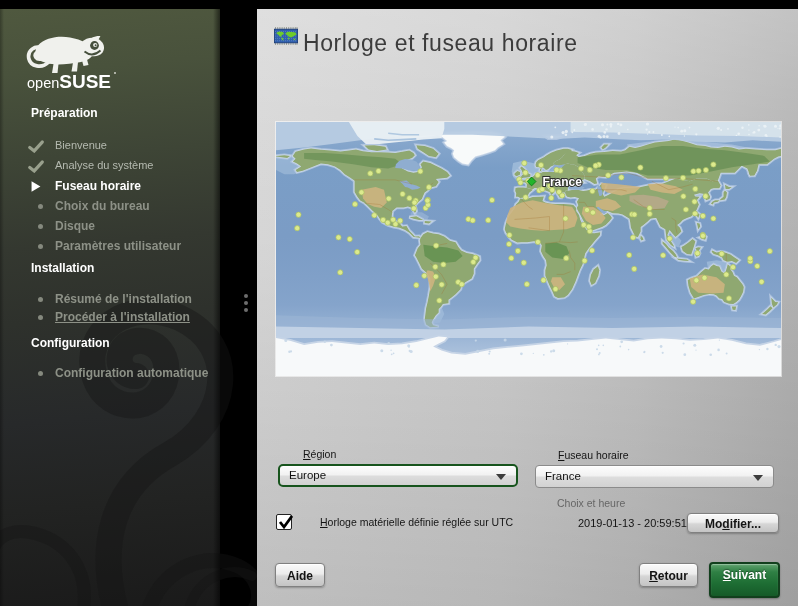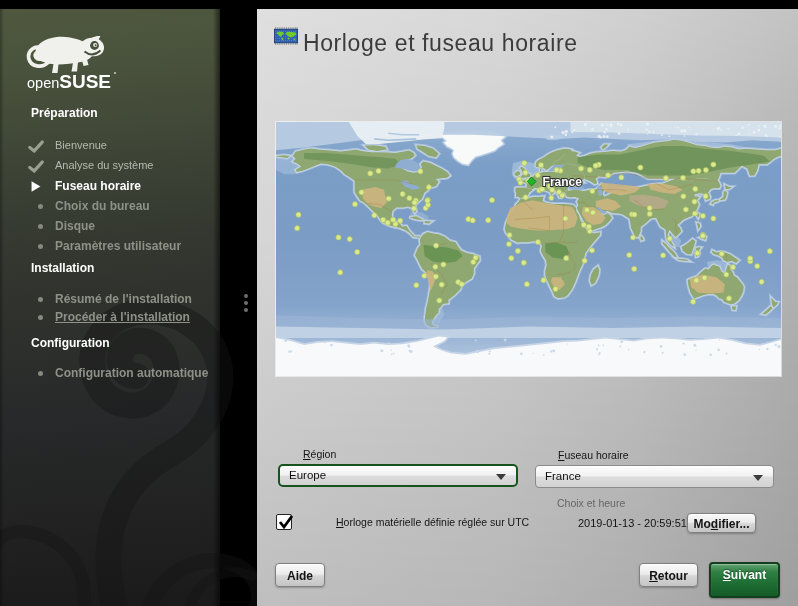--- a/index.html
+++ b/index.html
@@ -573,29 +573,29 @@
         </g>
         <rect x="252.5" y="56.4" width="6.2" height="6.2" fill="#22b52a" stroke="#0d7a14" stroke-width="0.8" transform="rotate(45 255.6 59.5)"></rect>
         <text x="266.6" y="60.5" font-family="Liberation Sans, sans-serif" font-size="12" font-weight="bold" fill="#ffffff" stroke="#2f2f2f" stroke-width="1.9" paint-order="stroke" dominant-baseline="middle">France</text>
       </svg></div>
   <div class="label" style="left:23px; top:439px;"><u>R</u>égion</div>
   <div class="select focus" style="left:21px; top:455px; width:240px;">Europe<span class="arr" style="top:8px;"></span></div>
   <div class="label" style="left:278px; top:440px;"><u>F</u>useau horaire</div>
   <div class="select" style="left:278px; top:456px; width:239px;">France<span class="arr"></span></div>
   <div class="label gray" style="left:277px; top:488px;">Choix et heure</div>
   <div class="label" style="left:298px; top:508px; font-size:11px;">2019-01-13 - 20:59:51</div>
-  <div class="btn" style="left:430px; top:504px; width:69px; height:20px;">
+  <div class="btn" style="left:430px; top:504px; width:92px; height:20px;">
       <div class="t" style="top:3px;">Mo<u>d</u>ifier...</div>
     </div>
   <div id="chk">
       <svg width="20" height="20" viewBox="0 0 20 20">
         <path d="M3,9 L7,14 L15,3" stroke="#000" stroke-width="2.8" fill="none"></path>
       </svg>
     </div>
-  <div class="label" style="left:56px; top:507px;text-align:center;"><u>H</u>orloge matérielle définie réglée sur UTC</div>
+  <div class="label" style="left:40px; top:507px;text-align:center;"><u>H</u>orloge matérielle définie réglée sur UTC</div>
   <div class="btn" style="left:18px; top:554px; width:50px;">
       <div class="t">Aide</div>
     </div>
   <div class="btn" style="left:382px; top:554px; width:59px;">
       <div class="t"><u>R</u>etour</div>
     </div>
   <div class="btn" id="suivant" style="left:452px; top:553px; width:71px;">
       <div class="t"><u>S</u>uivant</div>
     </div>
 </div>

